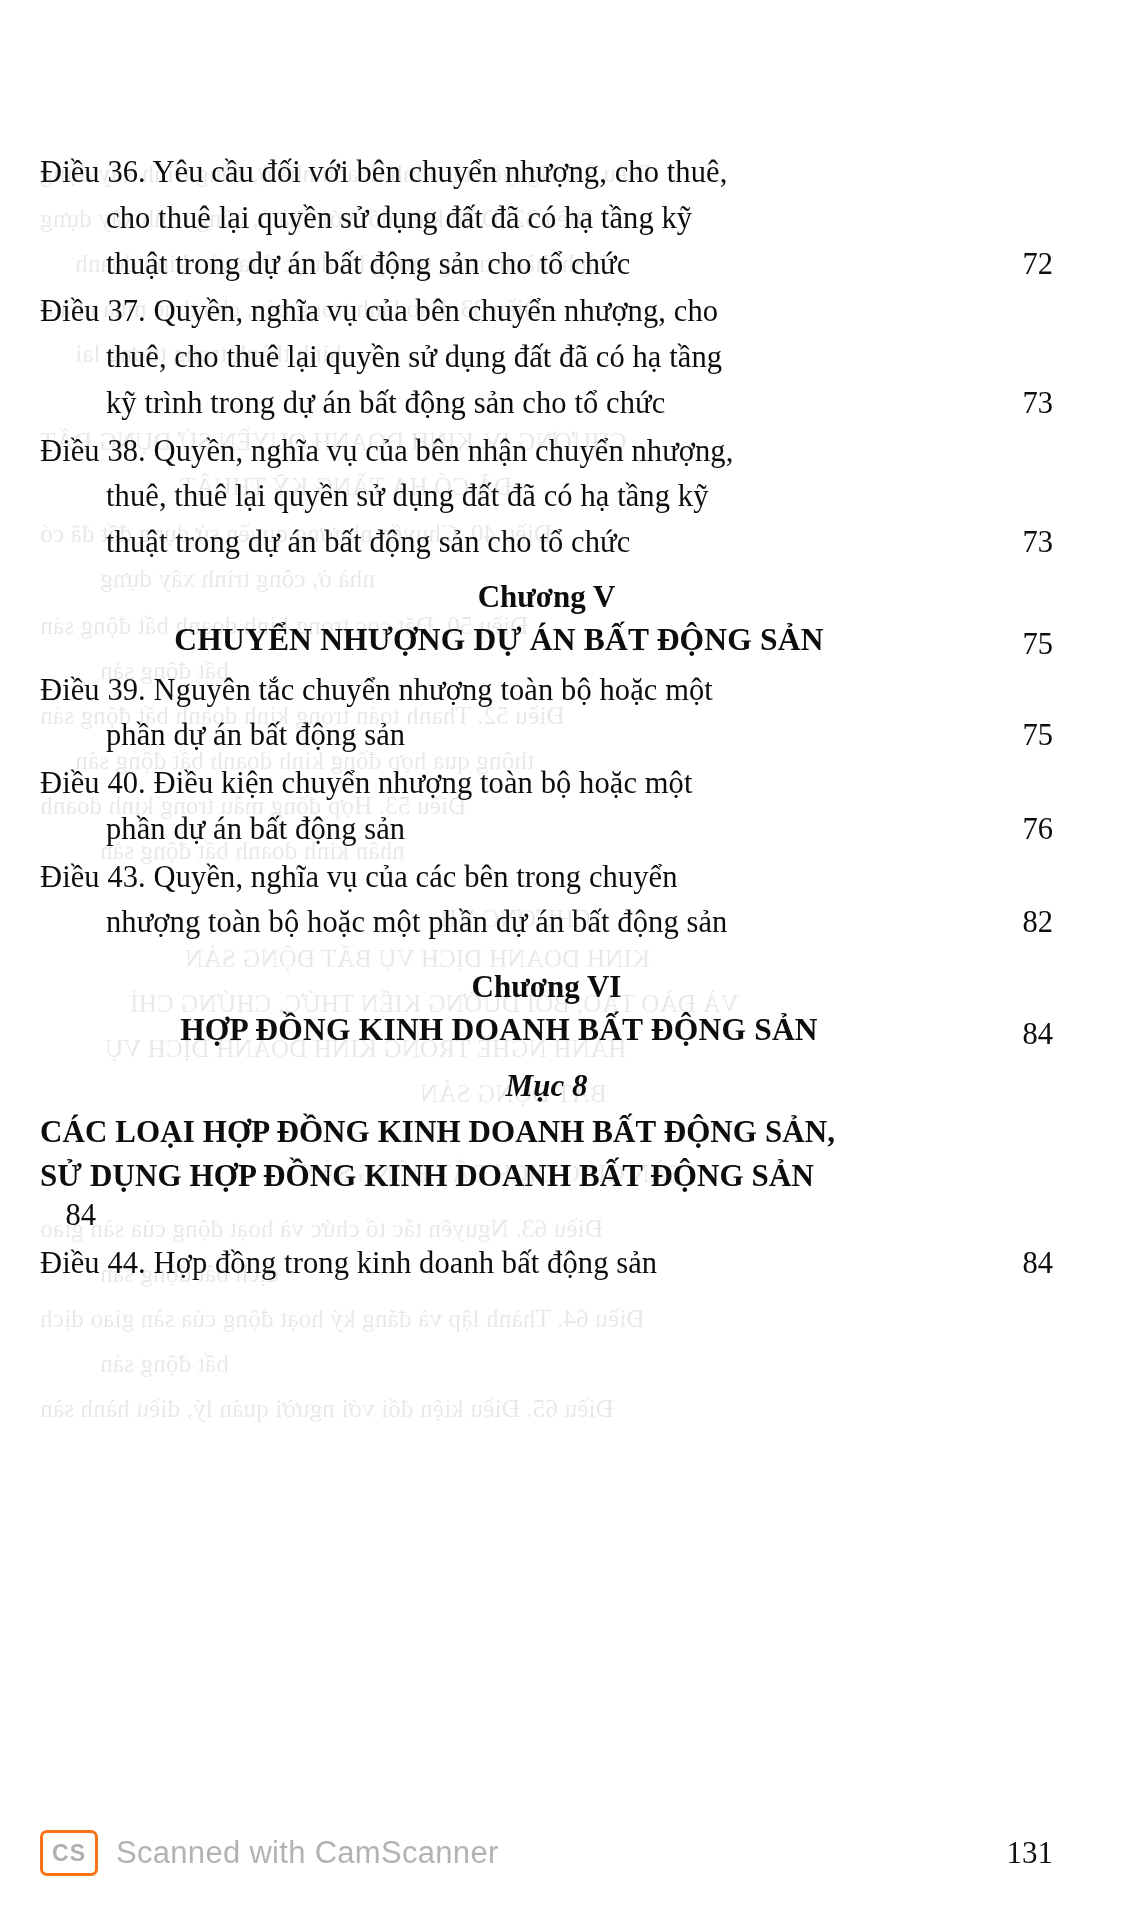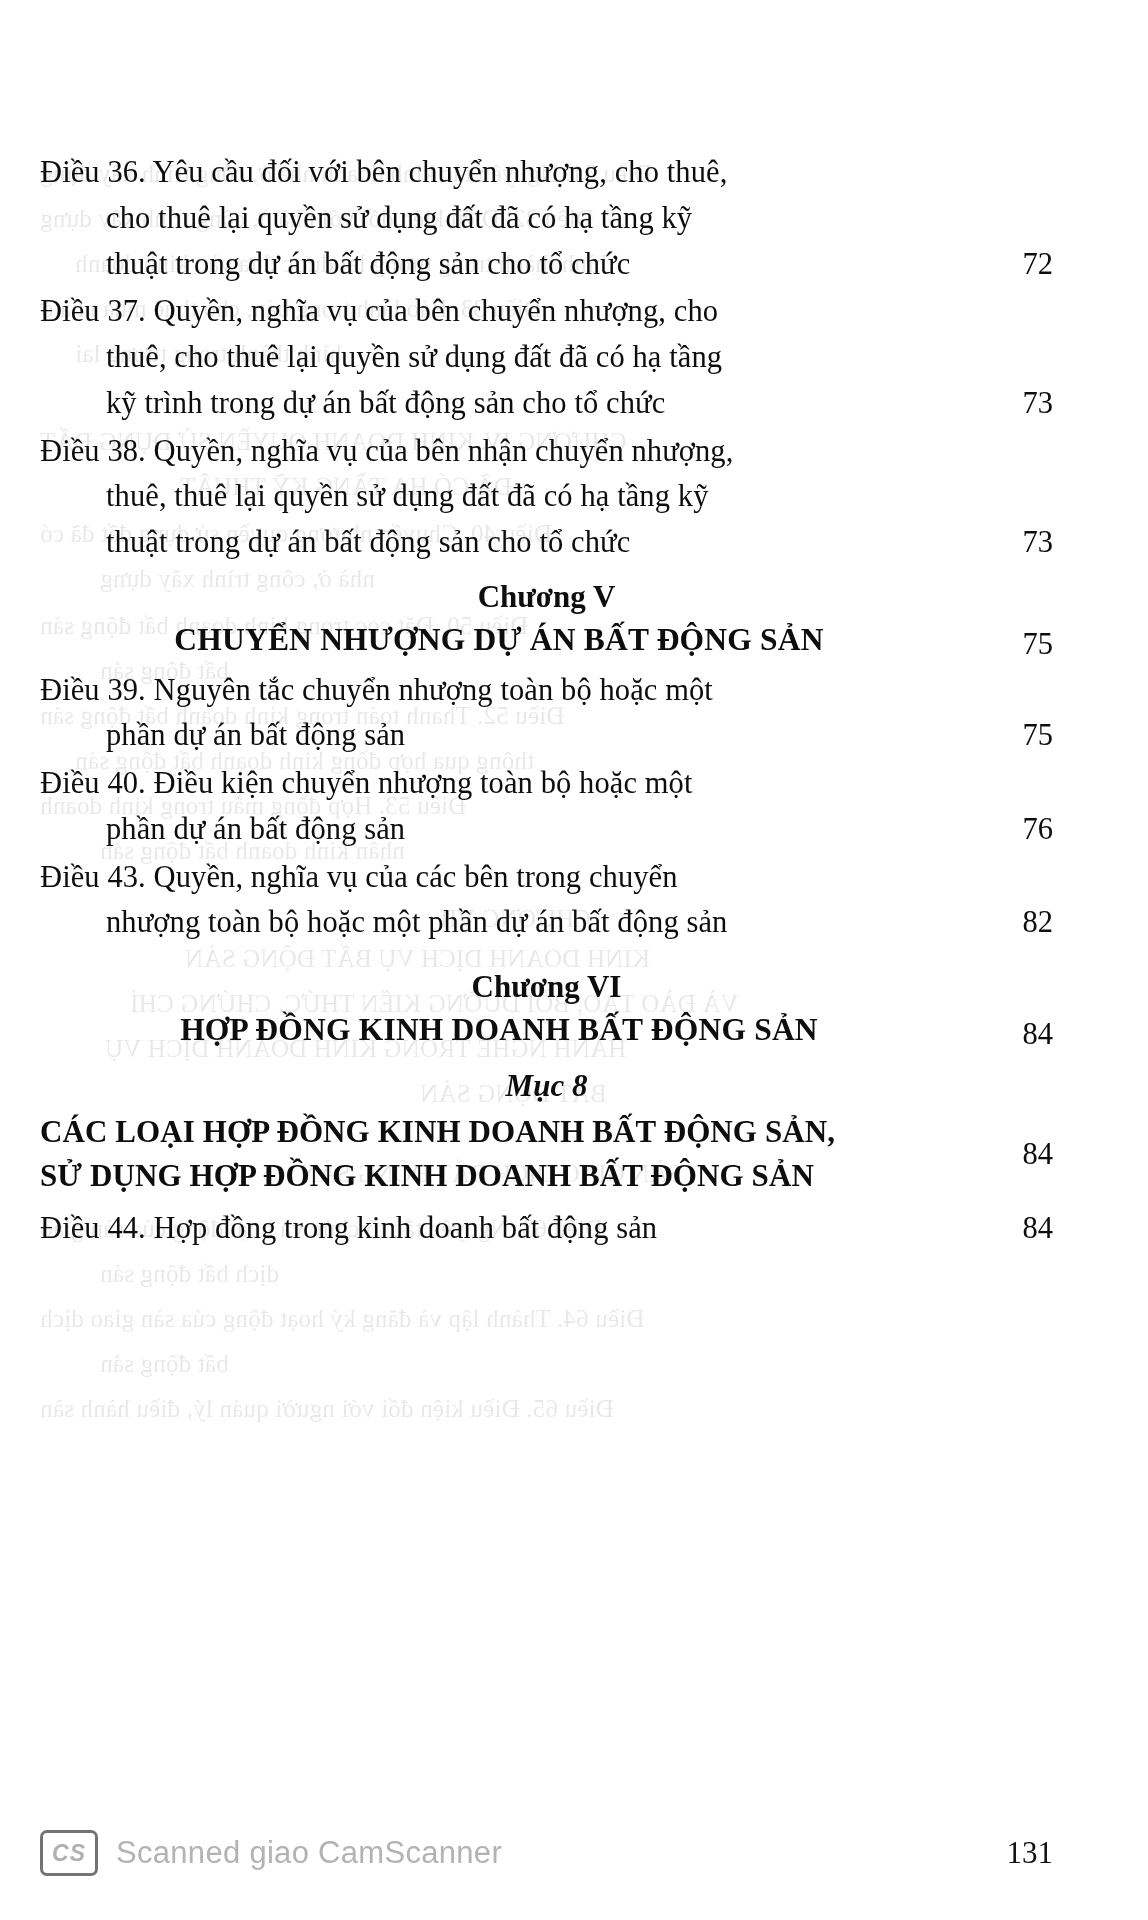--- a/index.html
+++ b/index.html
@@ -109,22 +109,23 @@
     margin: 16px 0 6px 0;
   }
   .section-title {
     font-size: 31px;
     font-weight: bold;
     line-height: 1.42;
     letter-spacing: 0.1px;
   }
   .section-row {
     display: flex;
-    align-items: center;
+    align-items: flex-start;
     justify-content: space-between;
+    flex-direction: column;
   }
   .section-row .pg {
     font-size: 30.5px;
     min-width: 56px;
     text-align: right;
     font-weight: normal;
   }
 
   .spacer-sm { height: 8px; }
 
@@ -140,31 +141,30 @@
     z-index: 3;
   }
   .cam {
     display: flex;
     align-items: center;
     gap: 18px;
   }
   .cam-badge {
     width: 52px;
     height: 40px;
-    border: 3px solid #737373;
+    border: 3px solid #f97316;
     border-radius: 7px;
     color: #b0b0b0;
     font-family: "Liberation Sans", sans-serif;
     font-size: 23px;
     font-weight: bold;
     display: flex;
     align-items: center;
     justify-content: center;
     letter-spacing: 1px;
-    font-style: italic;
   }
   .cam-text {
     color: #b3b3b3;
     font-family: "Liberation Sans", sans-serif;
     font-size: 31px;
     letter-spacing: 0.3px;
   }
   .page-number {
     font-size: 31px;
     color: #111;
@@ -293,16 +293,16 @@
       </div>
       <div class="pg">84</div>
     </div>
 
   </div>
 </div>
 
 <div class="footer">
   <div class="cam">
     <div class="cam-badge">CS</div>
-    <div class="cam-text">Scanned giao CamScanner</div>
+    <div class="cam-text">Scanned with CamScanner</div>
   </div>
   <div class="page-number">131</div>
 </div>
 
 </body></html>

